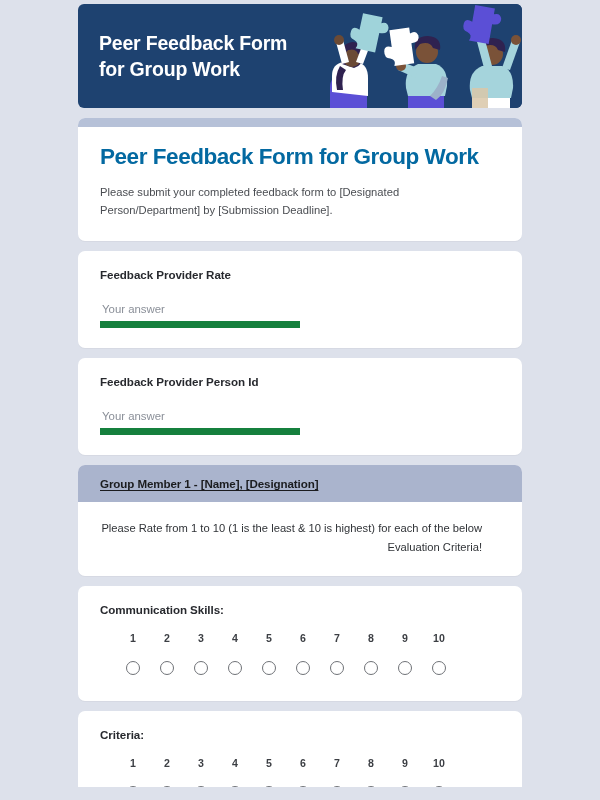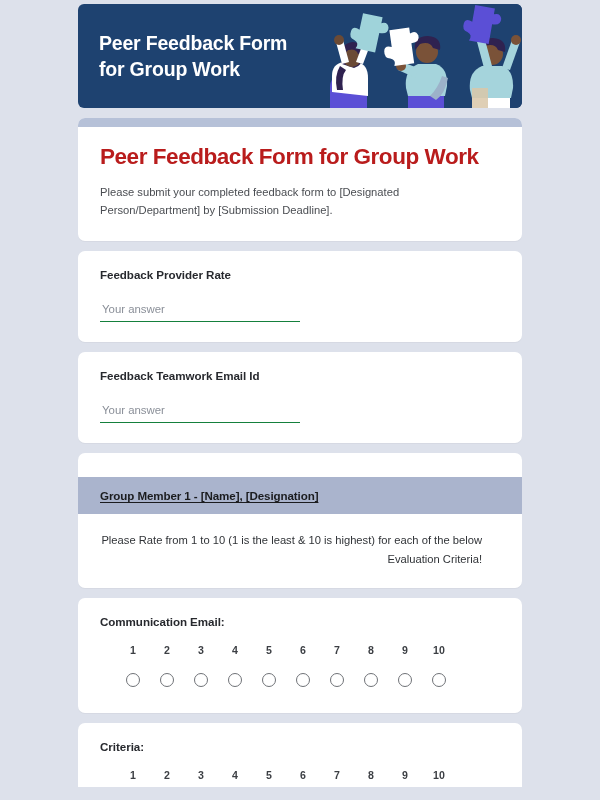--- a/index.html
+++ b/index.html
@@ -77,21 +77,21 @@
     width: 100%;
   }
 
   .title-card-body {
     padding: 16px 22px 22px 22px;
   }
 
   .form-title {
     font-size: 22.5px;
     font-weight: bold;
-    color: #b91c1c;
+    color: #0369a1;
     letter-spacing: -0.45px;
     line-height: 1.25;
   }
 
   .form-desc {
     margin-top: 12px;
     font-size: 11.2px;
     color: #4a4d52;
     line-height: 1.62;
     max-width: 378px;
@@ -102,21 +102,21 @@
     font-size: 11.6px;
     font-weight: bold;
     color: #27292e;
     letter-spacing: -0.05px;
   }
 
   .answer-line {
     margin-top: 22px;
     width: 200px;
     border: none;
-    border-bottom: 1px solid #15803d;
+    border-bottom: 7px solid #15803d;
     font-family: "Liberation Sans", sans-serif;
     font-size: 11.4px;
     color: #80848c;
     padding: 0 0 6px 2px;
     background: transparent;
     outline: none;
     display: block;
   }
   .answer-line::placeholder { color: #8a8f98; }
 
@@ -125,21 +125,20 @@
     background: #ffffff;
     border-radius: 7px;
     margin-top: 10px;
     overflow: hidden;
     box-shadow: 0 1px 1px rgba(0,0,0,0.035);
   }
 
   .section-head {
     background: #aab4cd;
     padding: 9px 4px 10px 22px;
-    margin-top: 24px;
   }
 
   .section-head-text {
     font-size: 11.6px;
     font-weight: bold;
     color: #1b1c1f;
     text-decoration: underline;
     text-underline-offset: 2px;
     letter-spacing: -0.1px;
   }
@@ -250,35 +249,35 @@
       <div class="form-desc">Please submit your completed feedback form to [Designated Person/Department] by [Submission Deadline].</div>
     </div>
   </div>
 
   <div class="card">
     <div class="q-label">Feedback Provider Rate</div>
     <input class="answer-line" type="text" placeholder="Your answer" style="">
   </div>
 
   <div class="card">
-    <div class="q-label">Feedback Teamwork Email Id</div>
+    <div class="q-label">Feedback Provider Person Id</div>
     <input class="answer-line" type="text" placeholder="Your answer" style="">
   </div>
 
   <div class="section-card">
     <div class="section-head">
       <span class="section-head-text">Group Member 1 - [Name], [Designation]</span>
     </div>
     <div class="section-body">
       <div class="section-instruction">Please Rate from 1 to 10 (1 is the least &amp; 10 is highest) for each of the below Evaluation Criteria!</div>
     </div>
   </div>
 
   <div class="card rating-card">
-    <div class="q-label">Communication Email:</div>
+    <div class="q-label">Communication Skills:</div>
     <div class="scale">
         <div class="scale-col">
           <div class="scale-num">1</div>
           <div class="scale-radio"></div>
         </div>
         <div class="scale-col">
           <div class="scale-num">2</div>
           <div class="scale-radio"></div>
         </div>
         <div class="scale-col">

